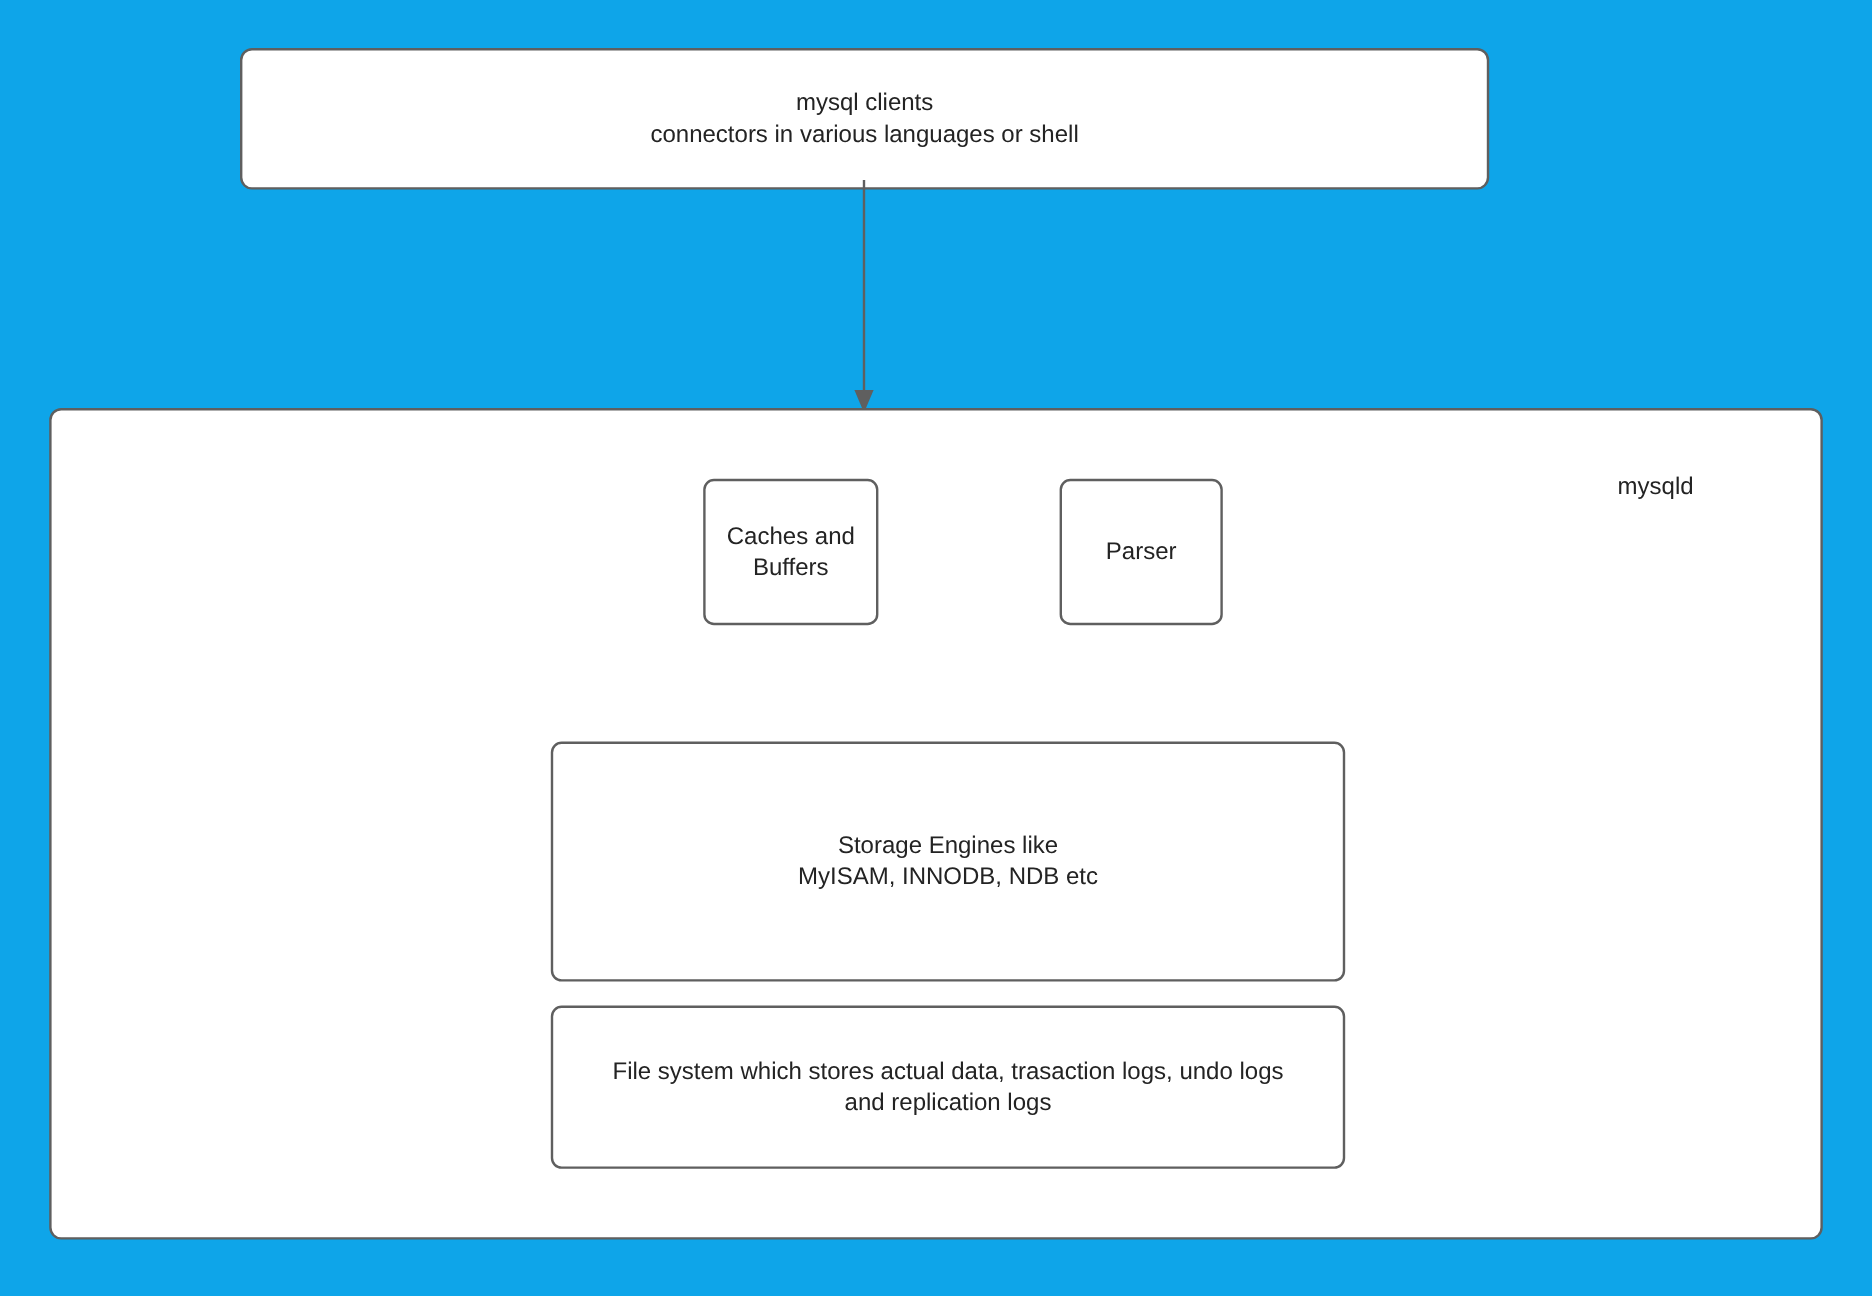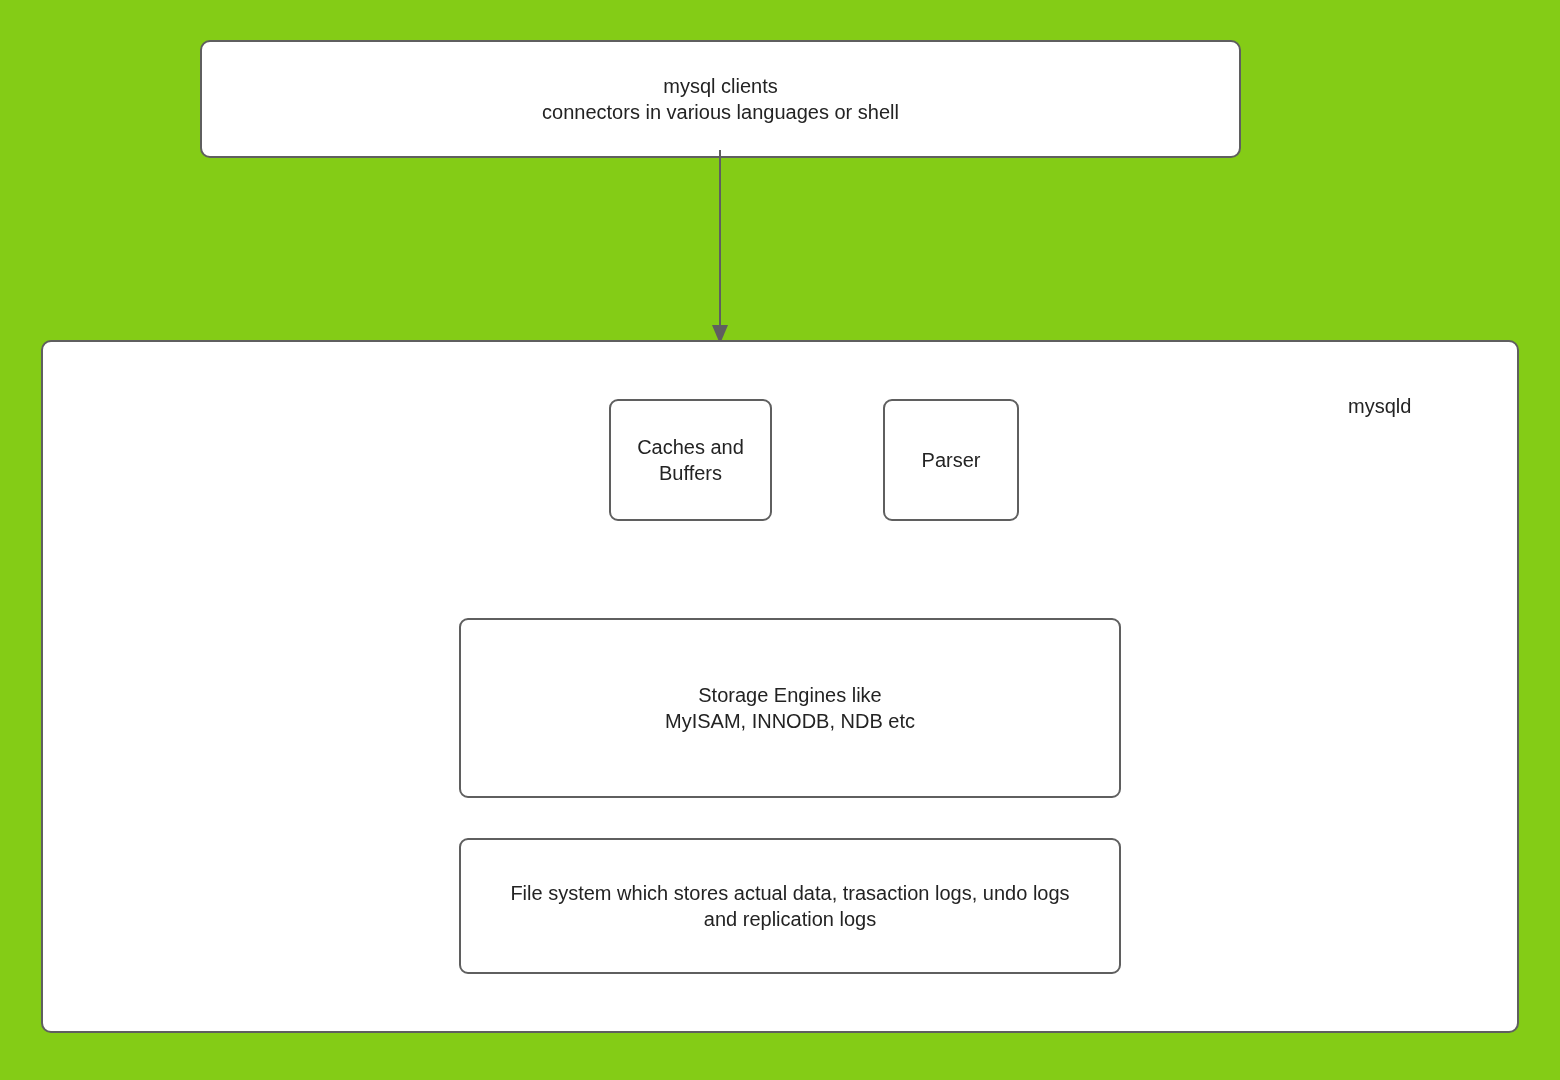--- a/index.html
+++ b/index.html
@@ -9,21 +9,21 @@
     background: #ffffff;
   }
   body {
     font-family: "Liberation Sans", sans-serif;
     -webkit-font-smoothing: antialiased;
   }
   #canvas {
     position: relative;
     width: 1560px;
     height: 1080px;
-    background: #84cc16;
+    background: #0ea5e9;
     overflow: hidden;
   }
   .node {
     position: absolute;
     box-sizing: border-box;
     background: #ffffff;
     border: 2px solid #5f5f5f;
     display: flex;
     align-items: center;
     justify-content: center;
@@ -66,30 +66,30 @@
   }
 
   
   .component {
     top: 399px;
     height: 122px;
     font-size: 20px;
   }
   #node-nosql-interface  { left: 119px;  width: 162px; }
   #node-sql-interface    { left: 380px;  width: 161px; }
-  #node-caches-buffers   { left: 609px;  width: 163px; }
+  #node-caches-buffers   { left: 586px;  width: 146px; }
   #node-parser           { left: 883px;  width: 136px; }
   #node-query-optimizer  { left: 1079px; width: 162px; }
 
   
   #node-storage-engines {
     left: 459px;
     top: 618px;
     width: 662px;
-    height: 180px;
+    height: 200px;
   }
   #node-file-system {
     left: 459px;
     top: 838px;
     width: 662px;
     height: 136px;
   }
 
   
   #arrow-clients-to-mysqld {

